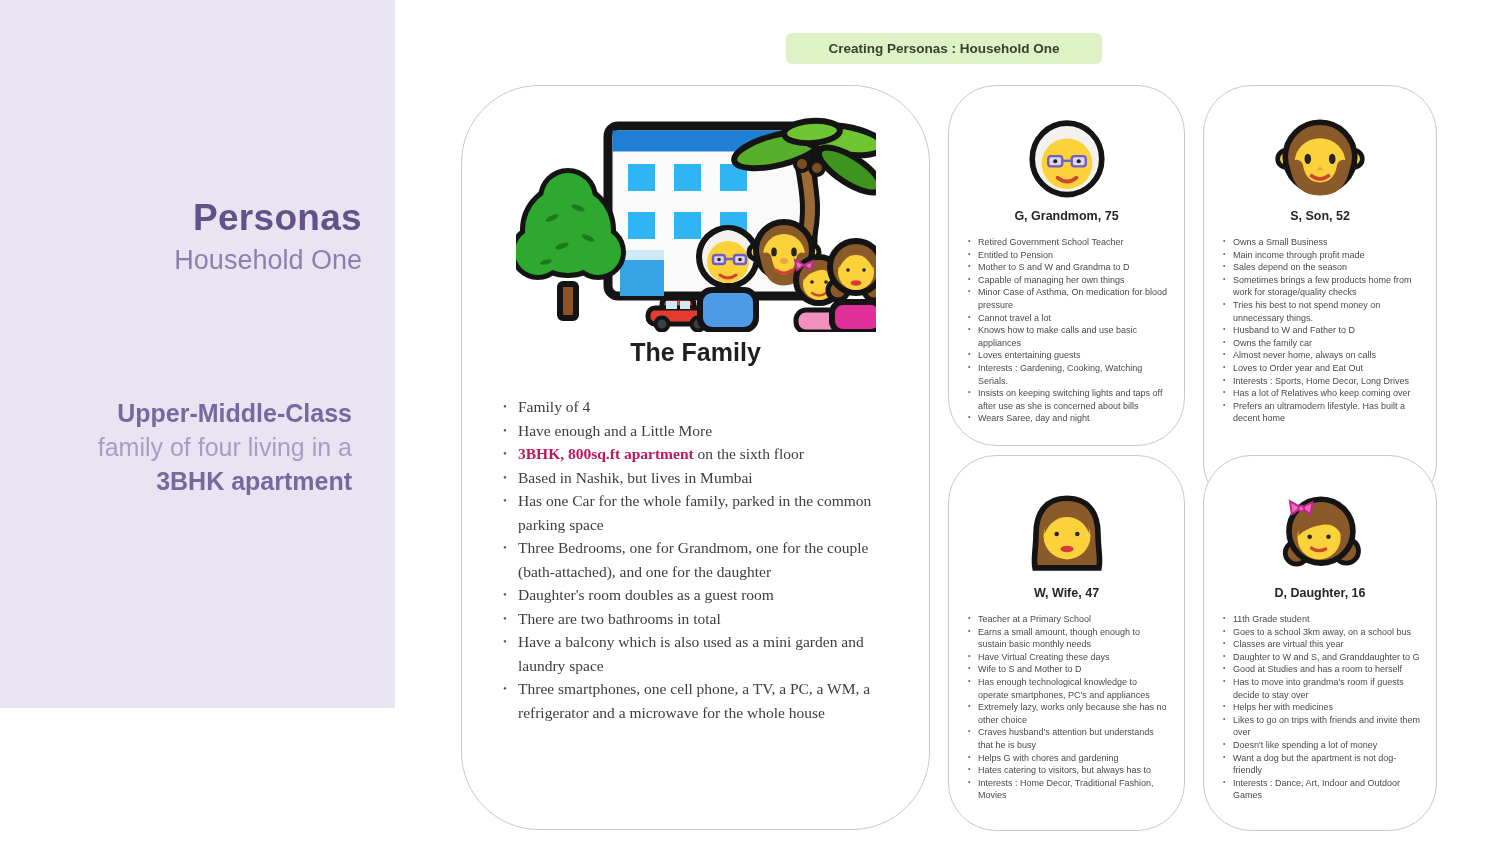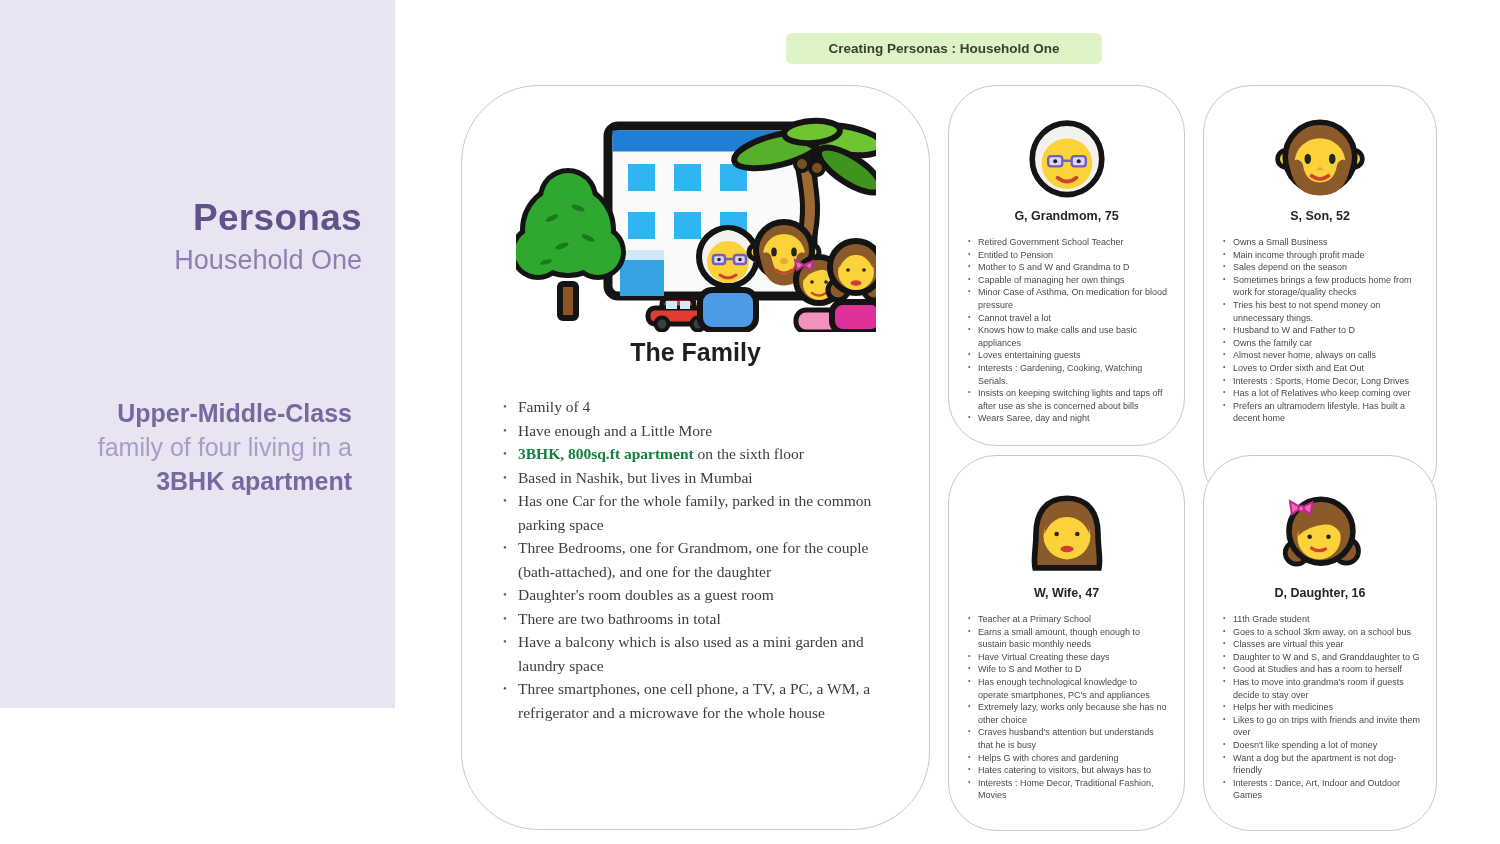--- a/index.html
+++ b/index.html
@@ -23,21 +23,21 @@
   .banner-text { font-size:13.5px; font-weight:700; color:#39402f; }
 
   
   .family-card { position:absolute; left:461px; top:85px; width:469px; height:745px;
                  background:#fff; border:1.5px solid #c9c9c9; border-radius:78px; }
   .family-illustration { display:block; margin:26px auto 0; }
   .family-title { margin-top:6px; text-align:center; font-size:25px; font-weight:700; color:#1f1f1f; }
   .family-bullets { list-style:none; margin:28px 38px 0 39px; padding:0; }
   .family-bullets li { position:relative; padding-left:17px; font-size:15.5px; line-height:23.5px; color:#3d3d3d;font-family:Liberation Serif, serif; }
   .family-bullets li::before { content:"•"; position:absolute; left:2px; top:0; color:#555; font-size:11px; }
-  .family-bullets li b { color:#15803d; }
+  .family-bullets li b { color:#be185d; }
 
   
   .persona-card { position:absolute; background:#fff; border:1px solid #c9c9c9; border-radius:48px; }
   #card-grandmom { left:948px; top:85px;  width:237px; height:361px; }
   #card-son      { left:1203px; top:85px; width:234px; height:425px; }
   #card-wife     { left:948px; top:455px; width:237px; height:376px; }
   #card-daughter { left:1203px; top:455px; width:234px; height:376px; }
   .persona-avatar { display:block; margin:24px auto 0; }
   .persona-card.bottom .persona-avatar { margin-top:31px; }
   .persona-name { margin-top:5px; text-align:center; font-size:12.5px; font-weight:700; color:#262626; }
@@ -241,21 +241,21 @@
     <ul class="persona-bullets">
 
     <li><span>Owns a Small Business</span></li>
         <li><span>Main income through profit made</span></li>
         <li><span>Sales depend on the season</span></li>
         <li><span>Sometimes brings a few products home from work for storage/quality checks</span></li>
         <li><span>Tries his best to not spend money on unnecessary things.</span></li>
         <li><span>Husband to W and Father to D</span></li>
         <li><span>Owns the family car</span></li>
         <li><span>Almost never home, always on calls</span></li>
-        <li><span>Loves to Order sixth and Eat Out</span></li>
+        <li><span>Loves to Order year and Eat Out</span></li>
         <li><span>Interests : Sports, Home Decor, Long Drives</span></li>
         <li><span>Has a lot of Relatives who keep coming over</span></li>
         <li><span>Prefers an ultramodern lifestyle. Has built a decent home</span></li>
       </ul>
   </section>
 
   <section class="persona-card bottom" id="card-wife">
     <svg class="persona-avatar" width="94" height="94" viewBox="0 0 100 100" aria-hidden="true">
       <path d="M50,12 C27,12 17,28 17,50 C17,66 14,76 16,86 L84,86 C86,76 83,66 83,50 C83,28 73,12 50,12 Z" fill="#8a5a2b" stroke="#141414" stroke-width="6"></path>
       <circle cx="50" cy="52" r="25" fill="#fcd23a"></circle>

